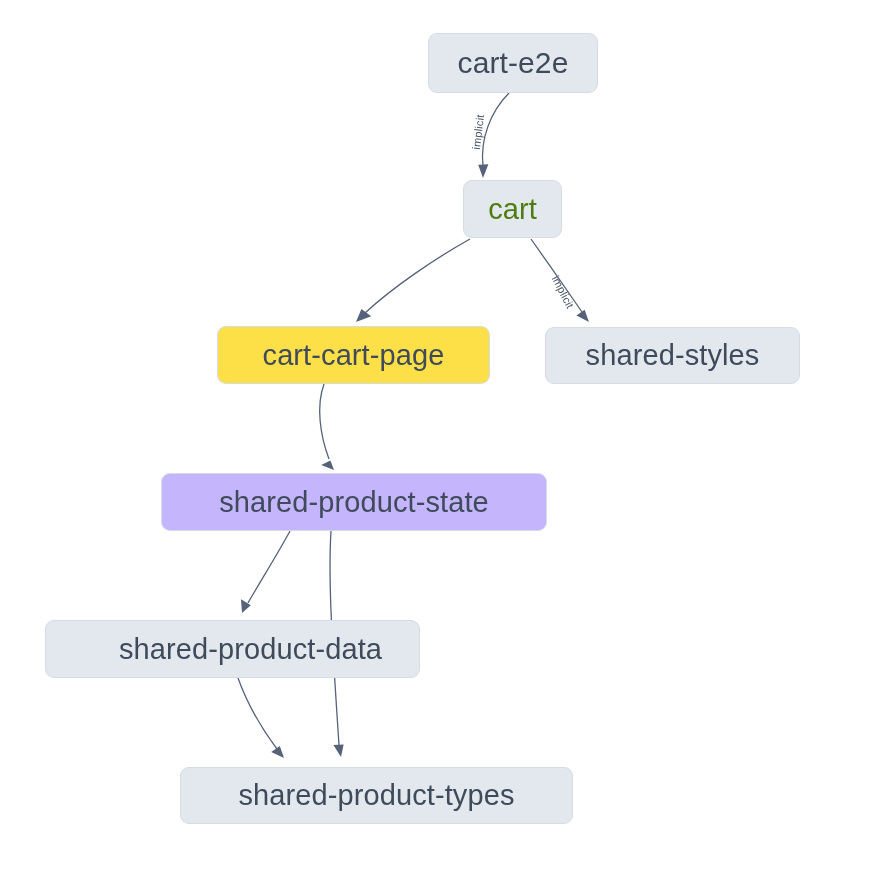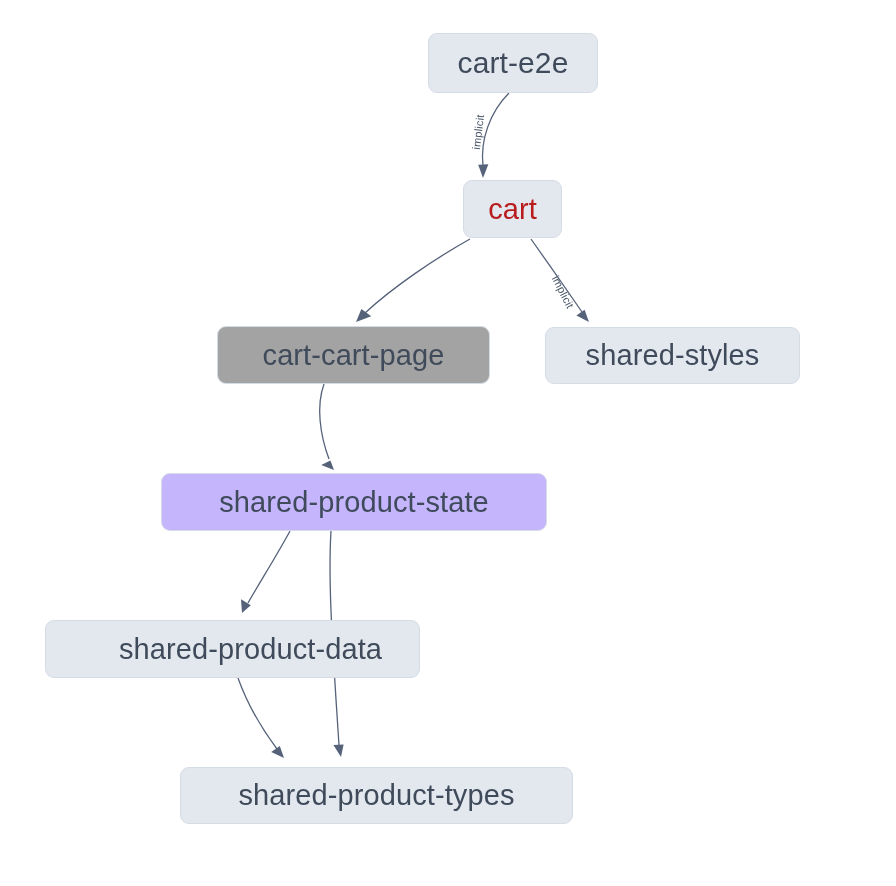--- a/index.html
+++ b/index.html
@@ -98,24 +98,24 @@
       <g>
         <path class="edge-path" d="M 238,678 C 248,706 265,733 277,749" stroke="#56627a"></path>
         <polygon class="edge-head" points="284,758 271.2,752.0 279.8,746.1" fill="#56627a"></polygon>
       </g>
     </svg>
 
   <div id="node-layer">
       <div class="node" style="left: 428px; top: 33px; width: 170px; height: 60px; background: rgb(227, 232, 239); border-color: rgb(213, 220, 230); color: rgb(63, 74, 90);">
         <span class="node-label" style="font-size: 30px;">cart-e2e</span>
       </div>
-      <div class="node" style="left: 463px; top: 180px; width: 99px; height: 58px; background: rgb(227, 232, 239); border-color: rgb(213, 220, 230); color: #b91c1c;">
+      <div class="node" style="left: 463px; top: 180px; width: 99px; height: 58px; background: rgb(227, 232, 239); border-color: rgb(213, 220, 230); color: #4d7c0f;">
         <span class="node-label" style="font-size: 29px;">cart</span>
       </div>
-      <div class="node" style="left: 217px; top: 326px; width: 273px; height: 58px; background: #a3a3a3; border-color: rgb(213, 220, 230); color: rgb(63, 74, 90);">
+      <div class="node" style="left: 217px; top: 326px; width: 273px; height: 58px; background: #fde047; border-color: rgb(213, 220, 230); color: rgb(63, 74, 90);">
         <span class="node-label" style="font-size: 29px;">cart-cart-page</span>
       </div>
       <div class="node" style="left: 545px; top: 327px; width: 255px; height: 57px; background: rgb(227, 232, 239); border-color: rgb(213, 220, 230); color: rgb(63, 74, 90);">
         <span class="node-label" style="font-size: 29px;">shared-styles</span>
       </div>
       <div class="node" style="left: 161px; top: 473px; width: 386px; height: 58px; background: #c4b5fd; border-color: rgb(213, 220, 230); color: rgb(63, 74, 90);">
         <span class="node-label" style="font-size: 29px;">shared-product-state</span>
       </div>
       <div class="node" style="left: 45px; top: 620px; width: 375px; height: 58px; background: rgb(227, 232, 239); border-color: rgb(213, 220, 230); color: rgb(63, 74, 90); padding-left: 36px;">
         <span class="node-label" style="font-size: 29px;">shared-product-data</span>

